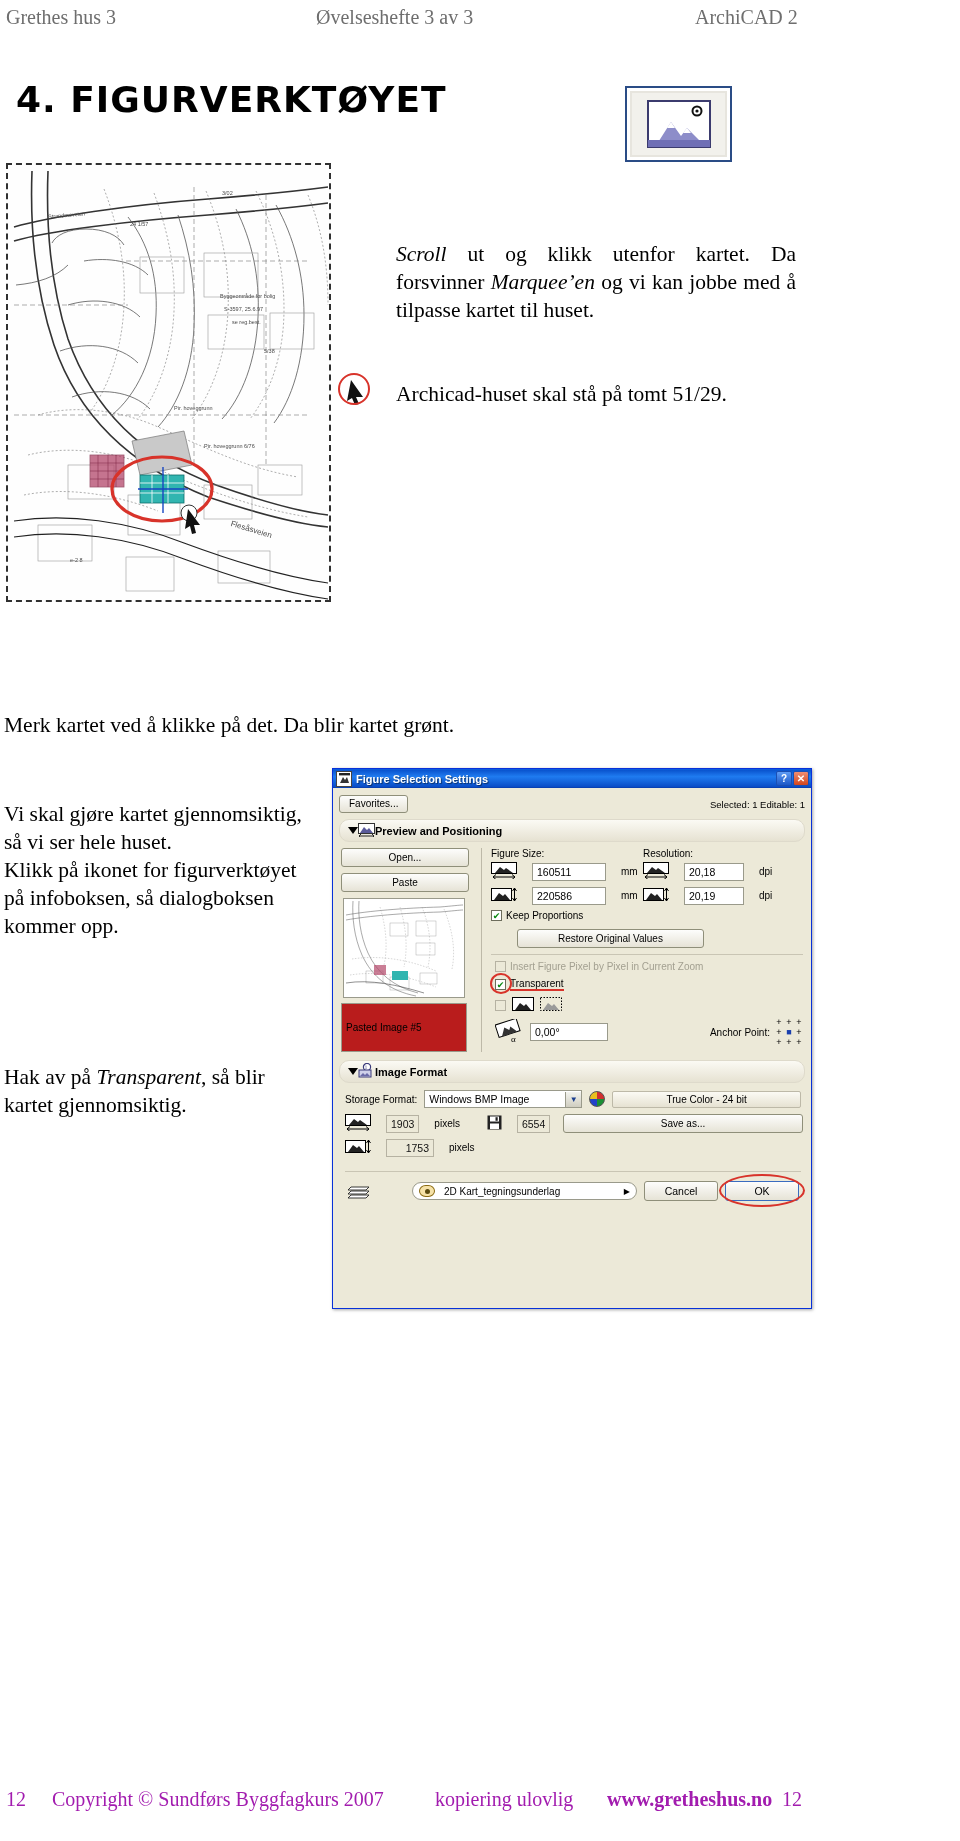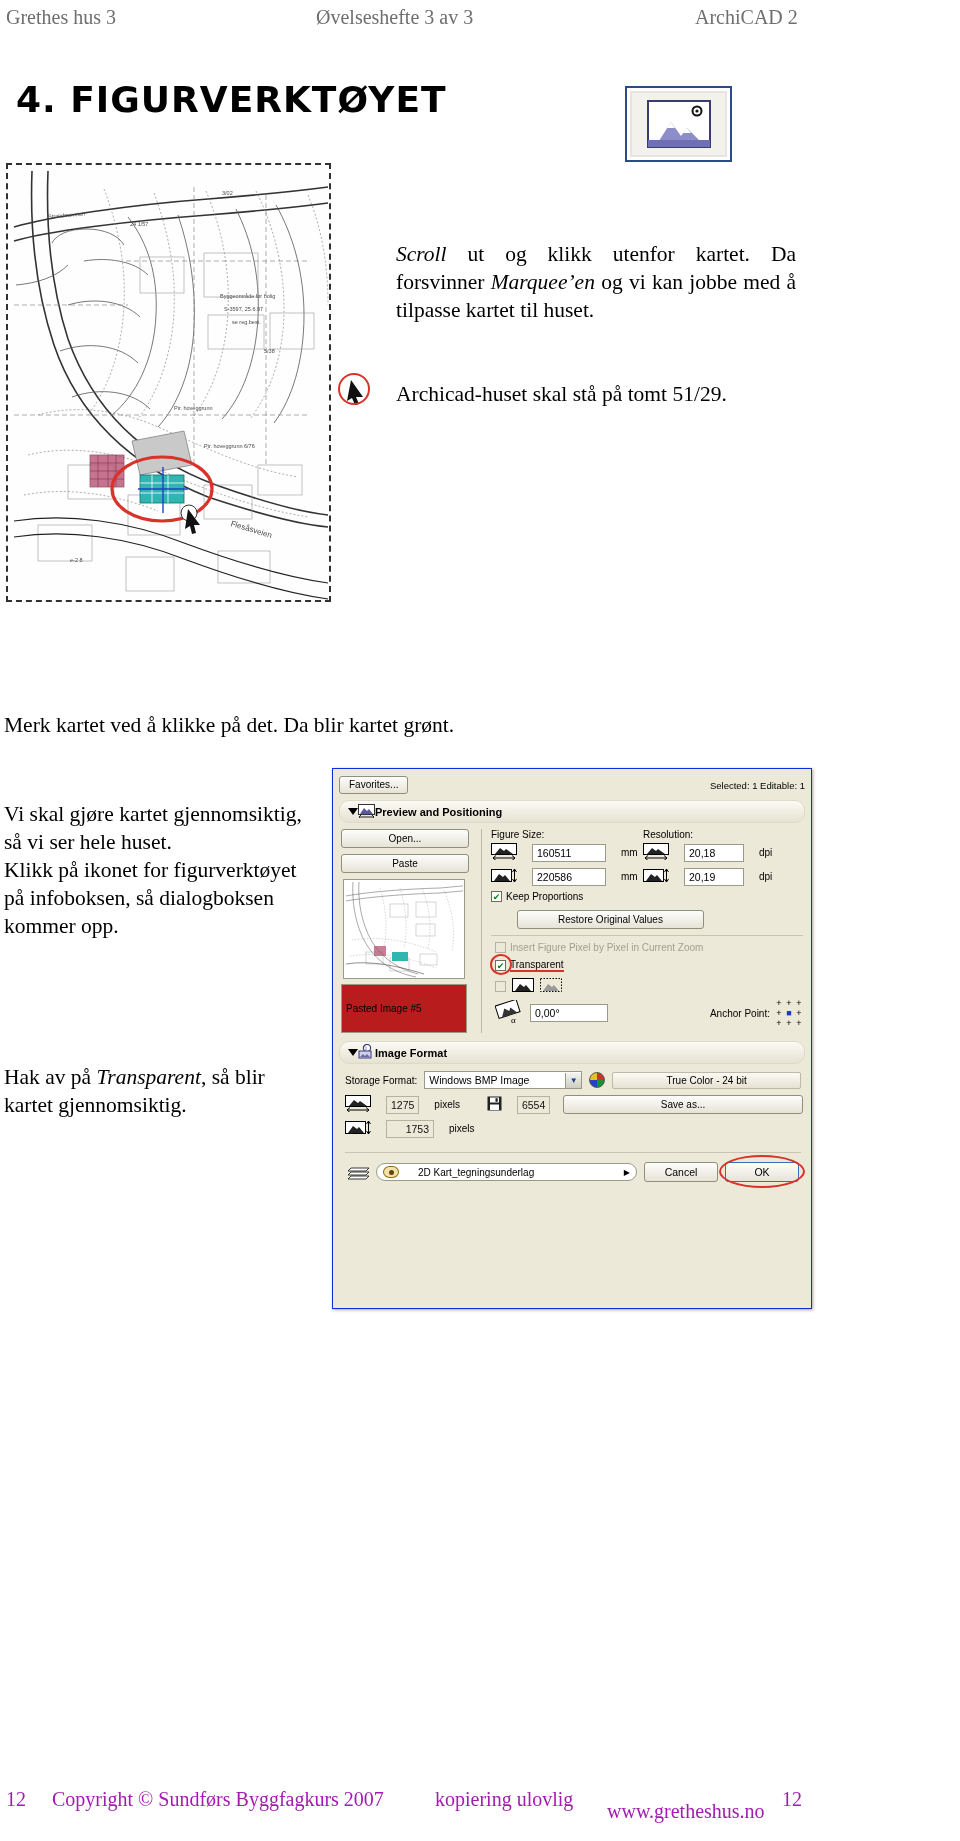--- a/index.html
+++ b/index.html
@@ -170,21 +170,21 @@
   .colorwheel{width:14px;height:14px;border-radius:50%;
     background:conic-gradient(#d12f2f 0 25%,#1b8f34 0 50%,#2342c9 0 75%,#e8c020 0 100%);
     border:1px solid #555;flex:0 0 auto;}
   .truecolor{
     flex:1;background:linear-gradient(180deg,#fbfaf4,#e6e2d2);border:1px solid #bdb9a8;
     text-align:center;font-size:10px;padding:2px 0;border-radius:2px;
   }
 
   .layerbar{
     flex:1;background:#fff;border:1px solid #9a9a8b;border-radius:9px;
-    padding:2px 6px;display:flex;align-items:center;gap:19px;font-size:10px;
+    padding:2px 6px;display:flex;align-items:center;gap:9px;font-size:10px;margin-left:36px;
   }
   .eye{width:14px;height:10px;border-radius:50%/60%;border:1.3px solid #8a6a12;
     background:#f6e2a8;display:flex;align-items:center;justify-content:center;}
   .eye i{width:5px;height:5px;border-radius:50%;background:#5a4a10;display:block;}
   .layers-icon{width:22px;height:14px;position:relative;flex:0 0 auto;}
 
   .bottombar{display:flex;align-items:center;gap:7px;padding:4px 2px 0 2px;}
   .btn-ok,.btn-cancel{
     background:linear-gradient(180deg,#fdfdfc,#e6e3d6);
     border:1px solid #8f8f7a;border-radius:3px;padding:3px 0;
@@ -192,21 +192,21 @@
   }
   .btn-ok{border:1.5px solid #3a6cbf;}
 
   
   .footer{position:absolute;left:0;top:1788px;width:960px;height:40px;}
   .footer span{position:absolute;font-family:"Liberation Serif",serif;
     font-size:20px;color:#a21caf;}
   .f-pl{left:6px;top:0;}
   .f-mid{left:52px;top:0;}
   .f-kop{left:435px;top:0;}
-  .f-url{left:607px;top:12px;}
+  .f-url{left:607px;top:0;font-weight:bold;}
   .f-pr{left:782px;top:0;}
 </style>
 </head>
 <body>
 
 <div class="runhead">
   <span class="rh-left">Grethes hus 3</span>
   <span class="rh-mid">Øvelseshefte 3 av 3</span>
   <span class="rh-right">ArchiCAD 2</span>
 </div>
@@ -337,20 +337,32 @@
 
 <p class="para p-vi" style="white-space:pre-line;">Vi skal gjøre kartet gjennomsiktig, så vi ser hele huset.
 Klikk på ikonet for figurverktøyet på infoboksen, så dialogboksen kommer opp.</p>
 
 <p class="para p-hak">
   <span>Hak av på </span><i>Transparent</i><span>, så blir kartet gjennomsiktig.</span>
 </p>
 
 <div class="dlg">
 
+  <div class="dlg-title">
+    <div class="titlebar-icon">
+      <svg width="11" height="11" viewBox="0 0 11 11">
+          <rect x="0" y="0" width="11" height="11" fill="#fff"></rect>
+          <polygon points="1,10 4,4 6,7 8,4 10,10" fill="#333"></polygon>
+          <rect x="0" y="0" width="11" height="2.4" fill="#222"></rect>
+        </svg>
+    </div>
+    <span class="tname">Figure Selection Settings</span>
+    <div class="tbtn help">?</div>
+    <div class="tbtn close">✕</div>
+  </div>
 
   <div class="dlg-body">
 
     <div class="toprow">
       <div class="xpbtn">Favorites...</div>
       <div class="sel-info">Selected: 1 Editable: 1</div>
     </div>
 
     <div class="section-hd">
       <div class="tri"></div>
@@ -551,21 +563,21 @@
       <div style="display:flex;align-items:flex-start;gap:8px;margin-top:6px;">
         <div style="width:210px;">
           <div class="fieldrow">
             <span>
               <svg width="26" height="17" viewBox="0 0 26 17">
                   <rect x="0.5" y="0.5" width="25" height="11" fill="#fff" stroke="#000"></rect>
                   <polygon points="4,11 9,5 13,8 15,6 22,11" fill="#222"></polygon>
                   <path d="M2 15 H24 M2 15 l3 -2.5 M2 15 l3 2.5 M24 15 l-3 -2.5 M24 15 l-3 2.5" stroke="#000" fill="none" stroke-width="1"></path>
                 </svg>
             </span>
-            <div class="txtfield roinput" style="width:56px;text-align:right;">1275</div>
+            <div class="txtfield roinput" style="width:56px;text-align:right;">1903</div>
             <span class="unit">pixels</span>
             <span style="margin-left:12px;">
               <svg width="15" height="15" viewBox="0 0 15 15">
                   <rect x="0.5" y="0.5" width="14" height="14" fill="#222"></rect>
                   <rect x="3" y="1.5" width="9" height="5" fill="#fff"></rect>
                   <rect x="8.5" y="2.2" width="2.2" height="3.6" fill="#222"></rect>
                   <rect x="3" y="8.5" width="9" height="5.5" fill="#fff"></rect>
                 </svg>
             </span>
             <div class="txtfield roinput" style="width:52px;text-align:right;">6554</div>

